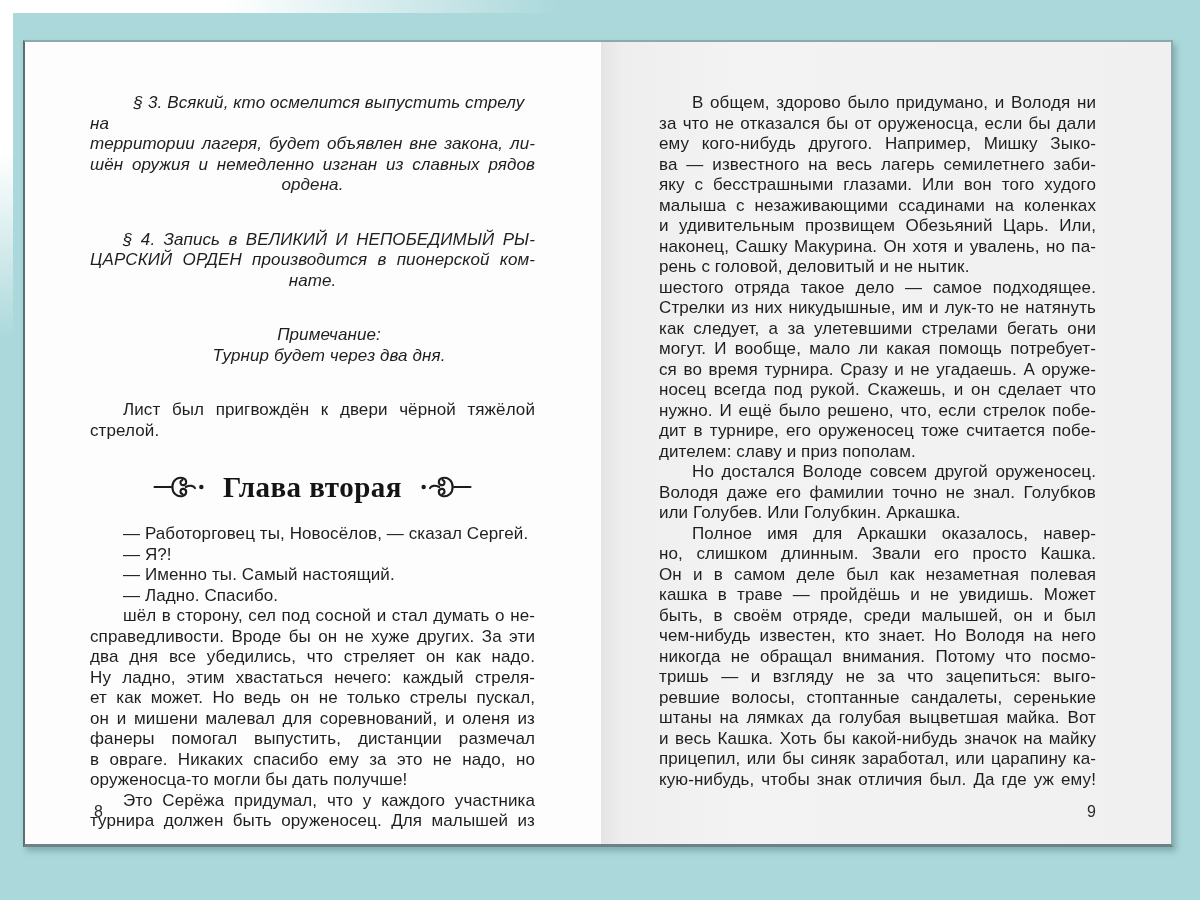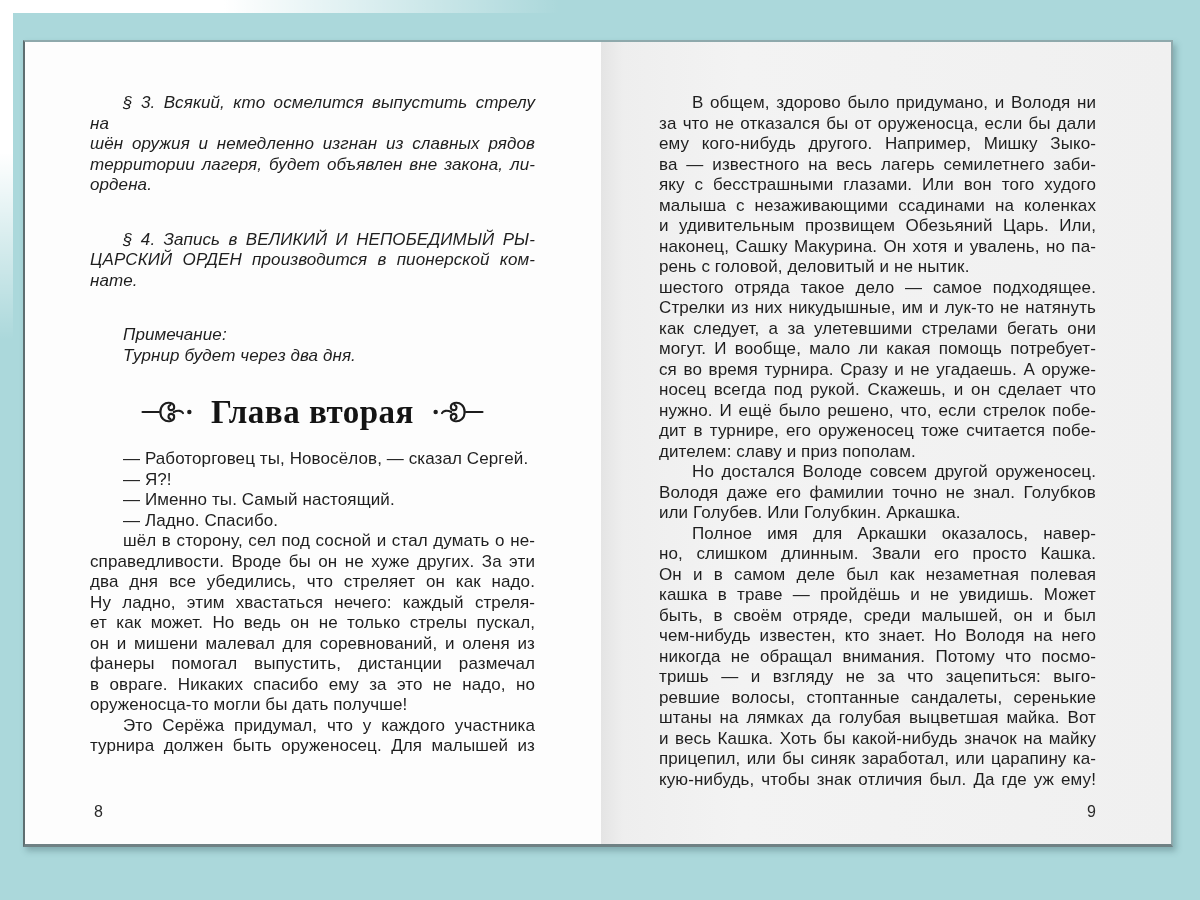--- a/index.html
+++ b/index.html
@@ -56,34 +56,34 @@
 
   .line {
     font-size: 17px;
     line-height: 20.5px;
     letter-spacing: 0.1px;
     color: var(--text-color, #1e1e1e);
   }
   .fill { text-align: justify; text-align-last: justify; }
   .para.gap { margin-top: 34px; }
   .para.indent .line:first-child { text-indent: 33px; }
-  .para.italic .line { font-style: italic; }
+  .para.italic .line { font-style: italic; text-align: center; }
 
   .chapter-heading {
     height: 42px;
     margin: 25px 0 16px;
     display: flex;
     align-items: center;
     justify-content: center;
     gap: 8px;
   }
   .chapter-title {
     font-family: "Liberation Serif", serif;
     font-weight: bold;
-    font-size: 33px;
+    font-size: 29px;
     letter-spacing: 0.5px;
     color: #141414;
     padding: 0 4px;
     white-space: nowrap;
   }
   .orn { width: 58px; height: 32px; flex: 0 0 auto; }
   .orn-right { transform: scaleX(-1); }
 
   .page-num {
     position: absolute; top: 761px;
@@ -98,34 +98,38 @@
 
 <div class="backdrop" style="background: rgb(171, 216, 219);">
   <div class="corner-band-top"></div>
   <div class="corner-band-left"></div>
 
   <div class="book">
     <div class="page page-left">
       <div class="page-content" id="page-left-content">
           <div class="para italic indent">
             <div class="line fill">§ 3. Всякий, кто осмелится выпустить стрелу на</div>
+            <div class="line fill">территории лагеря, будет объявлен вне закона, ли-</div>
             <div class="line fill">шён оружия и немедленно изгнан из славных рядов</div>
-            <div class="line fill">территории лагеря, будет объявлен вне закона, ли-</div>
             <div class="line">ордена.</div>
           </div>
           <div class="para italic indent gap">
             <div class="line fill">§ 4. Запись в ВЕЛИКИЙ И НЕПОБЕДИМЫЙ РЫ-</div>
             <div class="line fill">ЦАРСКИЙ ОРДЕН производится в пионерской ком-</div>
             <div class="line">нате.</div>
           </div>
           <div class="para italic indent gap">
             <div class="line">Примечание:</div>
           </div>
           <div class="para italic indent">
             <div class="line">Турнир будет через два дня.</div>
+          </div>
+          <div class="para indent gap">
+            <div class="line fill">Лист был пригвождён к двери чёрной тяжёлой</div>
+            <div class="line">стрелой.</div>
           </div>
           <div class="chapter-heading">
             <svg class="orn orn-left" viewBox="0 0 78 40" xmlns="http://www.w3.org/2000/svg">
     <g fill="none" stroke="#1c1c1c" stroke-width="2.8" stroke-linecap="round">
       <path d="M2 20 H24"></path>
       <path d="M26 20 C26 12 32 6 40 8 C46 9.5 46 17 41 17.5 C36.5 18 35.5 12 39.5 10.5"></path>
       <path d="M26 20 C26 28 32 34 40 32 C46 30.5 46 23 41 22.5 C36.5 22 35.5 28 39.5 29.5"></path>
       <path d="M44 20 C50 17 55 18.5 56.5 21.5"></path>
     </g>
     <circle cx="65" cy="20" r="3" fill="#1c1c1c"></circle>

